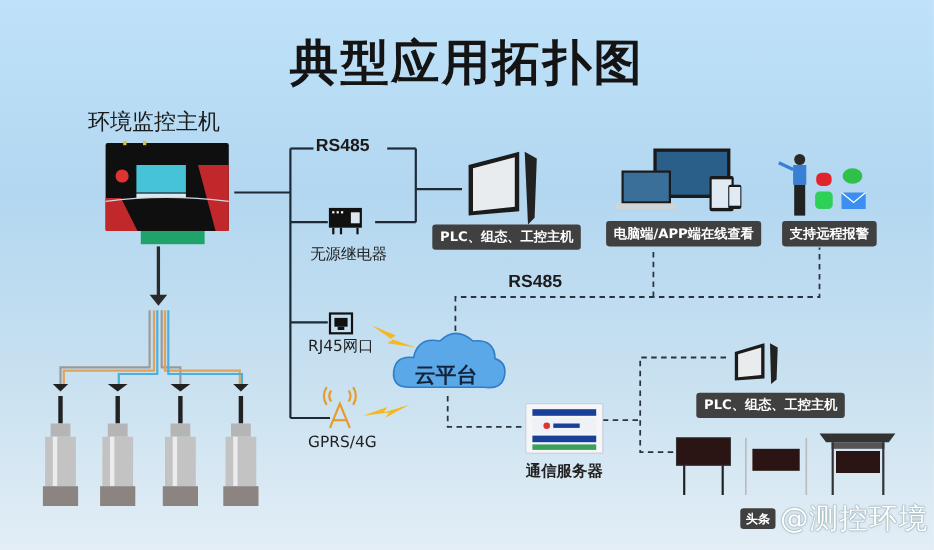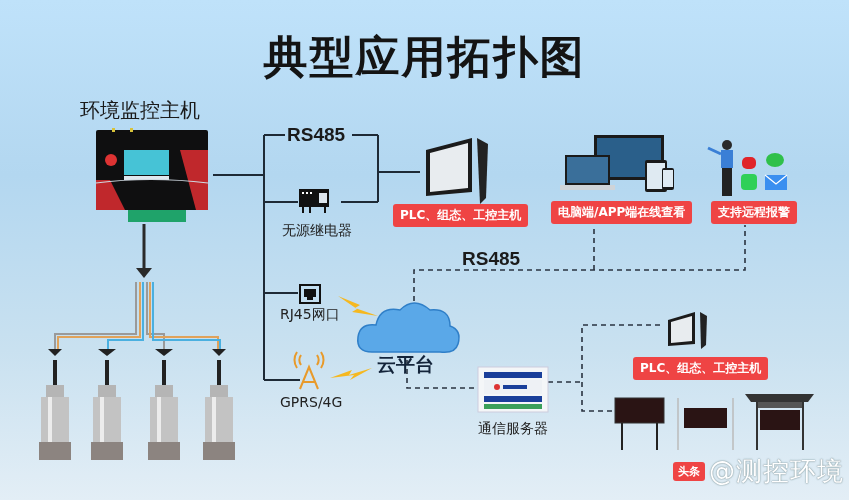--- a/index.html
+++ b/index.html
@@ -8,27 +8,27 @@
     background: linear-gradient(180deg, #bfe2fa 0%, #b3d7f0 35%, #c9e1f0 70%, #e3eef6 100%);
     font-family: "DejaVu Sans", "Liberation Sans", sans-serif;
   }
   .abs { position: absolute; }
   .title {
     left: 0; width: 849px; top: 28px; text-align: center;
     font-size: 44px; font-weight: bold; color: #141414; letter-spacing: 2px;
   }
   .lbl { font-size: 14px; color: #222; white-space: nowrap; }
   .lbl-lg { font-size: 20px; color: #1a1a1a; text-align: center; }
-  .proto { font-family: "Liberation Sans", sans-serif; font-weight: bold; font-size: 19px; color: #1b1b1b; }
+  .proto { font-family: "Liberation Sans", sans-serif; font-weight: bold; font-size: 16px; color: #1b1b1b; }
   .badge {
-    background: #ef4444; color: #fff; font-weight: bold; font-size: 12px;
+    background: #404040; color: #fff; font-weight: bold; font-size: 12px;
     padding: 3px 7px; border-radius: 3px; white-space: nowrap;
   }
   svg.overlay { position: absolute; left: 0; top: 0; }
-  .cloud-text { font-weight: bold; font-size: 19px; color: #13243a; margin-top: 24px; }
+  .cloud-text { font-weight: bold; font-size: 19px; color: #13243a; }
   .watermark { font-size: 26px; color: #ffffff; text-shadow: 0 0 2px #8aa, 0 0 1px #667; letter-spacing: 1px; }
 </style>
 </head>
 <body>
 
 <div class="abs title">典型应用拓扑图</div>
 
 <svg class="overlay" width="849" height="500">
 
   <line x1="213" y1="175" x2="264" y2="175" stroke="#1e2a36" stroke-width="2"></line>
@@ -217,18 +217,18 @@
 <div class="abs lbl" style="left:280px; top:306px;">RJ45网口</div>
 <div class="abs lbl" style="left:280px; top:394px;text-align:center;">GPRS/4G</div>
 <div class="abs proto" style="left:462px; top:248px;">RS485</div>
 
 <div class="abs cloud-text" style="left:377px; top:328px;">云平台</div>
 
 <div class="abs badge" style="left:393px; top:204px;">PLC、组态、工控主机</div>
 <div class="abs badge" style="left:551px; top:201px;">电脑端/APP端在线查看</div>
 <div class="abs badge" style="left:711px; top:201px;text-align:right;">支持远程报警</div>
 <div class="abs badge" style="left:633px; top:357px;">PLC、组态、工控主机</div>
-<div class="abs lbl" style="left:478px; top:420px;">通信服务器</div>
+<div class="abs lbl" style="left:478px; top:420px;font-weight:bold;">通信服务器</div>
 
 <div class="abs" style="left:673px; top:454px; display:flex; align-items:center; gap:4px;">
   <span class="badge" style="font-size:11px; padding:2px 5px;">头条</span>
   <span class="watermark">@测控环境</span>
 </div>
 
 </body></html>

